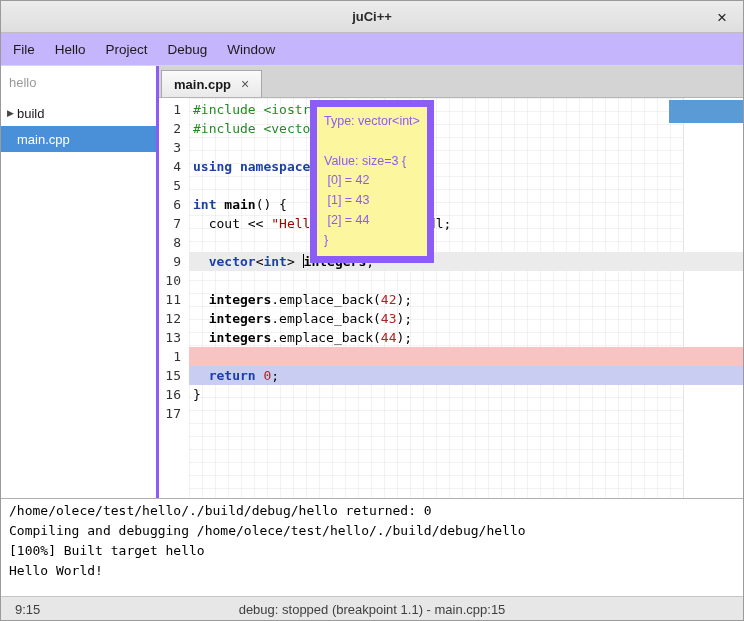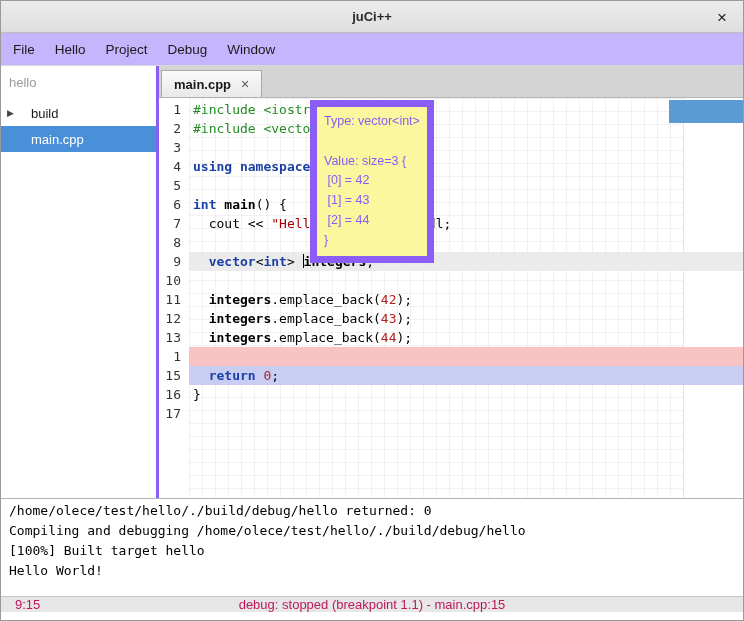--- a/index.html
+++ b/index.html
@@ -17,21 +17,21 @@
   
   .menubar { height:33px; background:#c4b5fd; border-bottom:1px solid #d8d8d8; display:flex; align-items:stretch; padding-left:2px; }
   .menu-item { padding:0 10px; font-size:13.5px; color:#1a1a1a; display:flex; align-items:center; cursor:default; }
 
   
   .main { height:432px; display:flex; }
   .sidebar { width:158px; border-right:3px solid #8b5cf6; background:#fff; overflow:hidden; }
   .project-label { color:#9a9a9a; font-size:13px; padding:9px 12px 10px 8px; }
   .tree-item { height:26px; display:flex; align-items:center; font-size:13px; color:#1a1a1a; cursor:pointer; }
   .tree-item .expander { width:16px; padding-left:6px; font-size:9px; color:#444; flex:none; }
-  .tree-item .tree-label { margin-left:14px; white-space:nowrap; }
+  .tree-item .tree-label { margin-left:0; white-space:nowrap; }
   .tree-item.selected { background:var(--selection-blue,#4a90d9); color:#fff; }
   .tree-item.selected .expander { color:#fff; }
 
   .editor-col { flex:1; display:flex; flex-direction:column; min-width:0; }
 
   
   .tabbar { height:32px; background:#d4d4d4; border-bottom:1px solid #b4b4b4; display:flex; align-items:stretch; padding-left:2px; }
   .tab { margin-top:4px; background:linear-gradient(#fafafa,#e9e9e9); border:1px solid #a8a8a8; border-bottom:none;
     padding:0 12px; display:flex; align-items:center; gap:10px; font-size:13px; font-weight:bold; color:#1a1a1a; cursor:pointer; }
   .tab-close { font-weight:normal; color:#555; font-size:14px; cursor:pointer; }
@@ -66,22 +66,22 @@
 
   .scroll-indicator { position:absolute; right:0; top:2px; width:74px; height:23px;
     background:var(--scroll-indicator-blue,#5b9bd5); z-index:2; cursor:pointer; }
 
   
   .terminal { height:98px; border-top:1px solid #b0b0b0; background:#fff; padding:2px 8px;
     font-family:"DejaVu Sans Mono","Liberation Mono",monospace; font-size:13px; color:#000; overflow:hidden; }
   .term-line { height:20px; line-height:20px; white-space:pre; }
 
   
-  .statusbar { height:16px; background:#e7e7e7; border-top:1px solid #c6c6c6; position:relative;
-    display:flex; align-items:center; padding:0 14px; font-size:13px; color:#be185d; }
+  .statusbar { height:26px; background:#e7e7e7; border-top:1px solid #c6c6c6; position:relative;
+    display:flex; align-items:center; padding:0 14px; font-size:13px; color:#404040; }
   .status-msg { position:absolute; left:50%; transform:translateX(-50%); white-space:nowrap; }
 </style>
 </head>
 <body>
 
 <div class="window">
 
   <div class="titlebar">
     <span class="title">juCi++</span>
     <span class="close">×</span>

